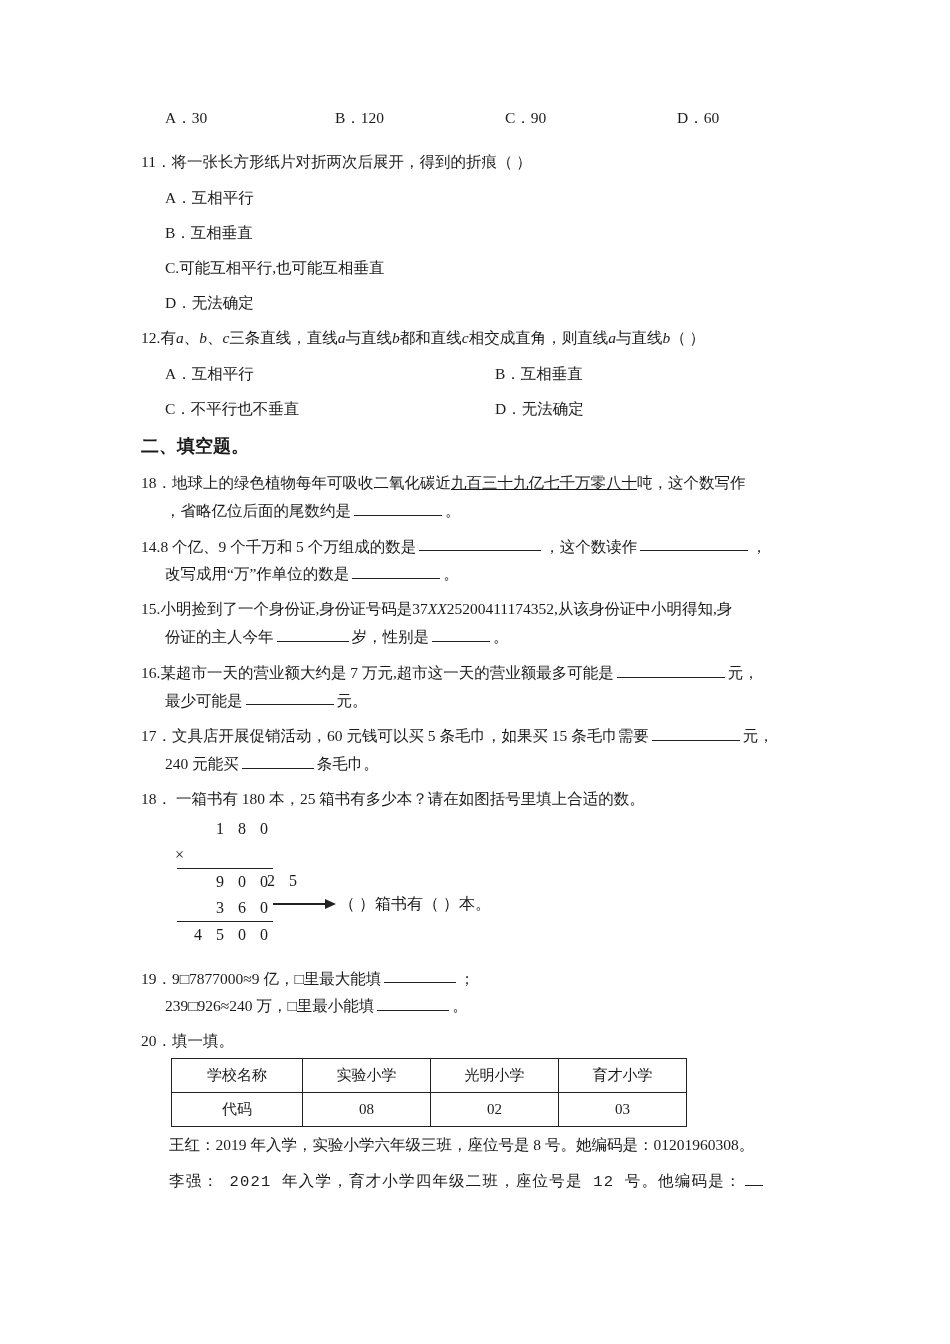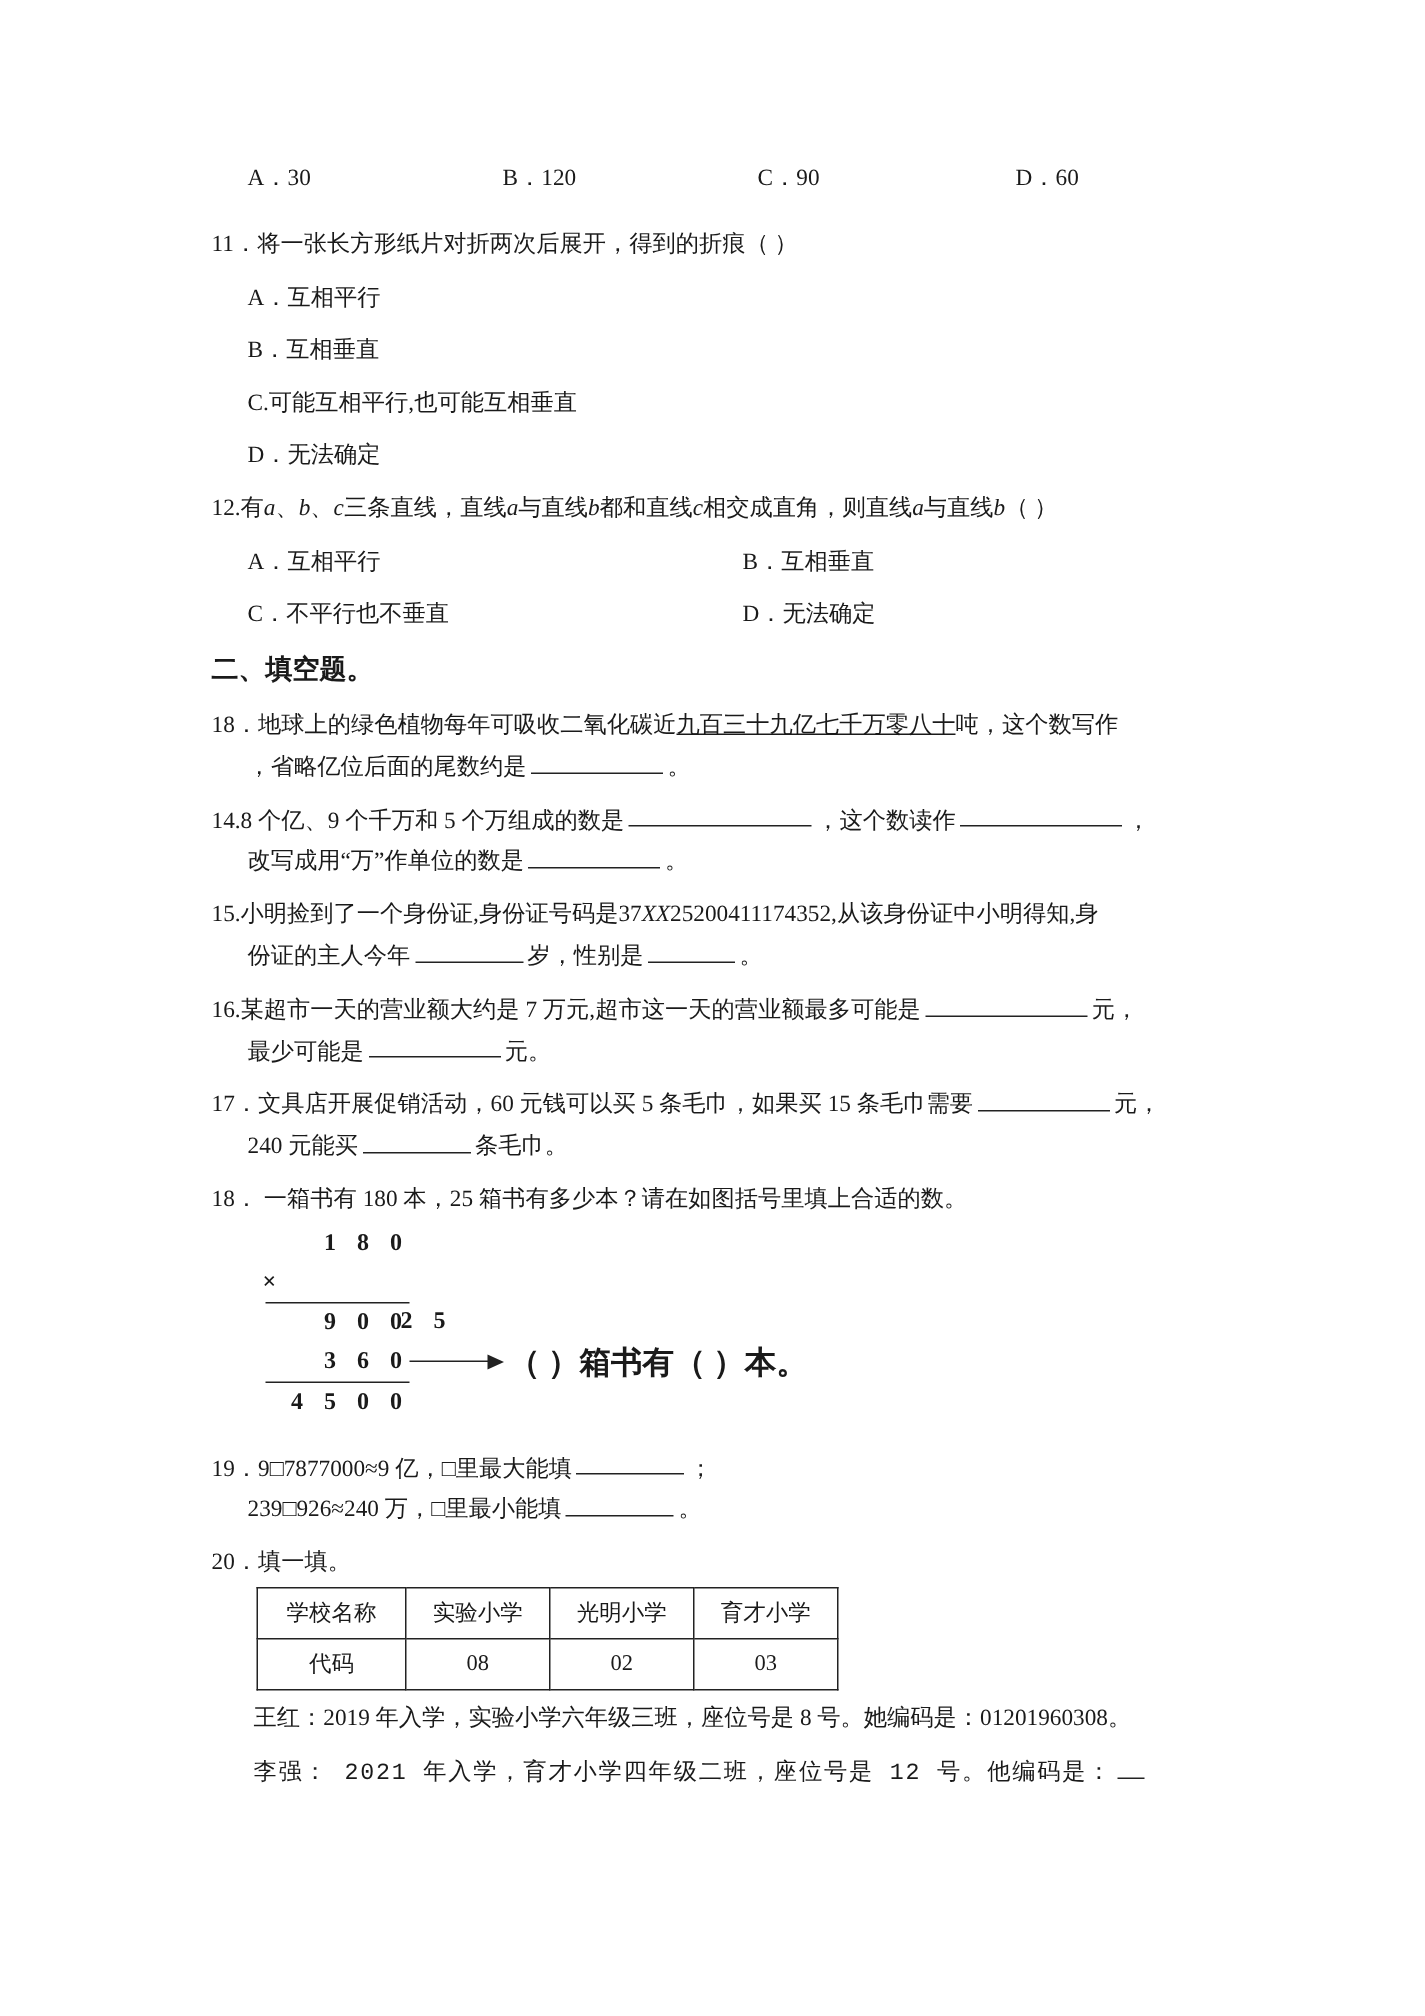--- a/index.html
+++ b/index.html
@@ -106,21 +106,20 @@
     font-style: italic;
   }
 
   
   .mult-wrap {
     position: relative;
     padding-left: 36px;
     margin-top: 4px;
     margin-bottom: 12px;
     height: 140px;
-    font-weight: bold;
   }
   .mult {
     position: absolute;
     left: 36px;
     top: 0;
     font-size: 16px;
     letter-spacing: 5px;
     font-family: "Liberation Serif", "DejaVu Serif", serif;
   }
   .mrow {
@@ -138,21 +137,21 @@
     left: -2px;
     top: 0;
   }
   .rule-top {
     border-bottom: 1.4px solid #222;
   }
   .arrow-row {
     position: absolute;
     left: 132px;
     top: 78px;
-    font-size: 21px;
+    font-size: 16px;
     white-space: nowrap;
     display: flex;
     align-items: center;
     letter-spacing: 0;
   }
   .arrow {
     display: inline-block;
     width: 64px;
     height: 10px;
     position: relative;
@@ -184,21 +183,21 @@
     margin-top: 6px;
     margin-bottom: 8px;
   }
   table.school {
     border-collapse: collapse;
     font-size: 15px;
   }
   table.school td {
     border: 1px solid #222;
     text-align: center;
-    padding: 4px 0;
+    padding: 4px 16px;
     height: 25px;
     width: 95px;
     font-family: "Liberation Serif", "DejaVu Serif", serif;
   }
   table.school td.head-col { width: 98px; }
 
   .note-line {
     font-size: 15.5px;
     padding-left: 28px;
     margin-bottom: 14px;

